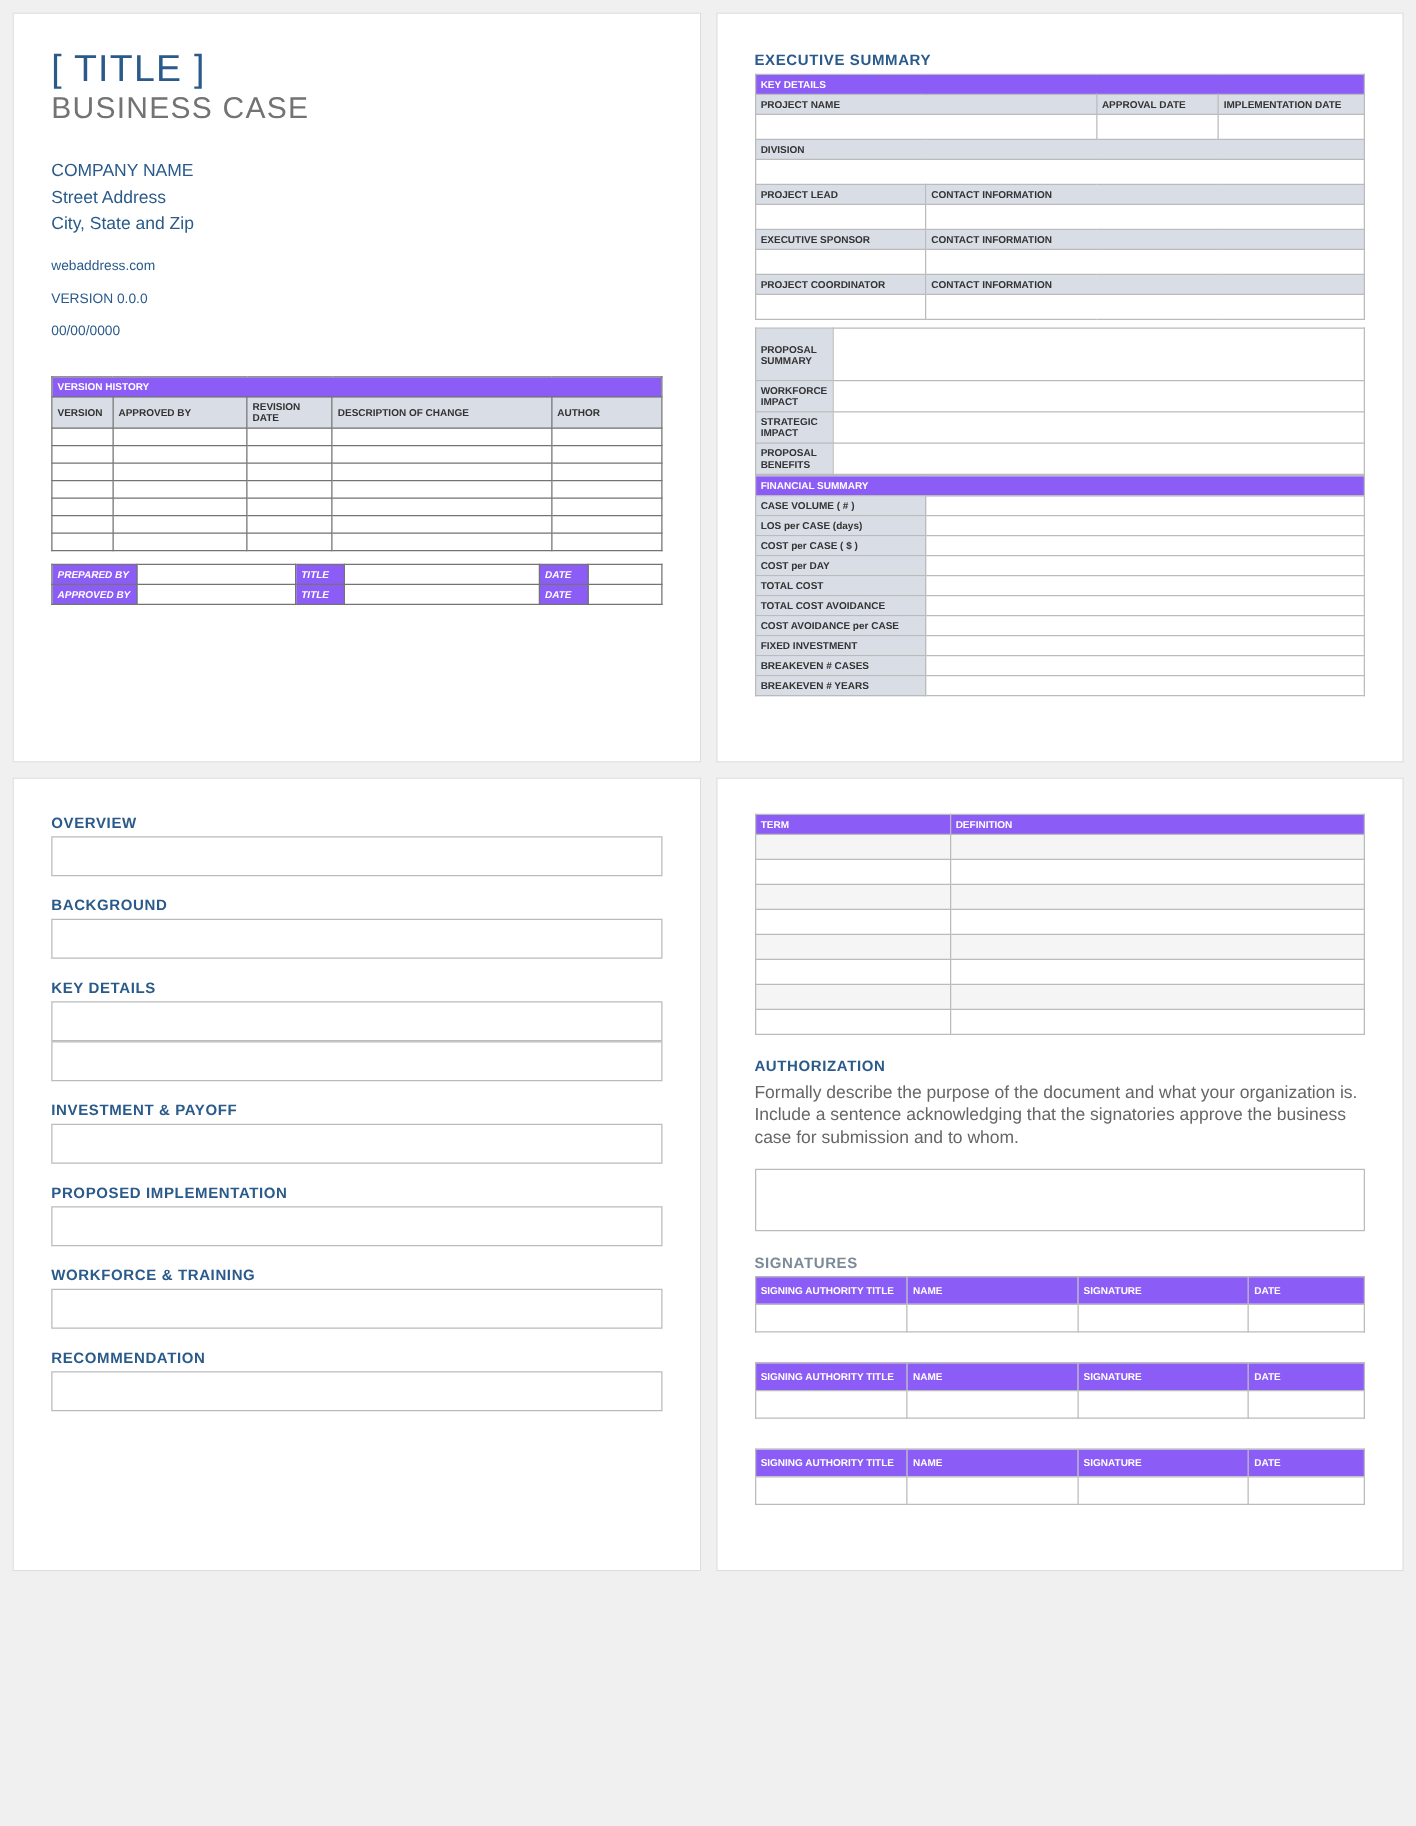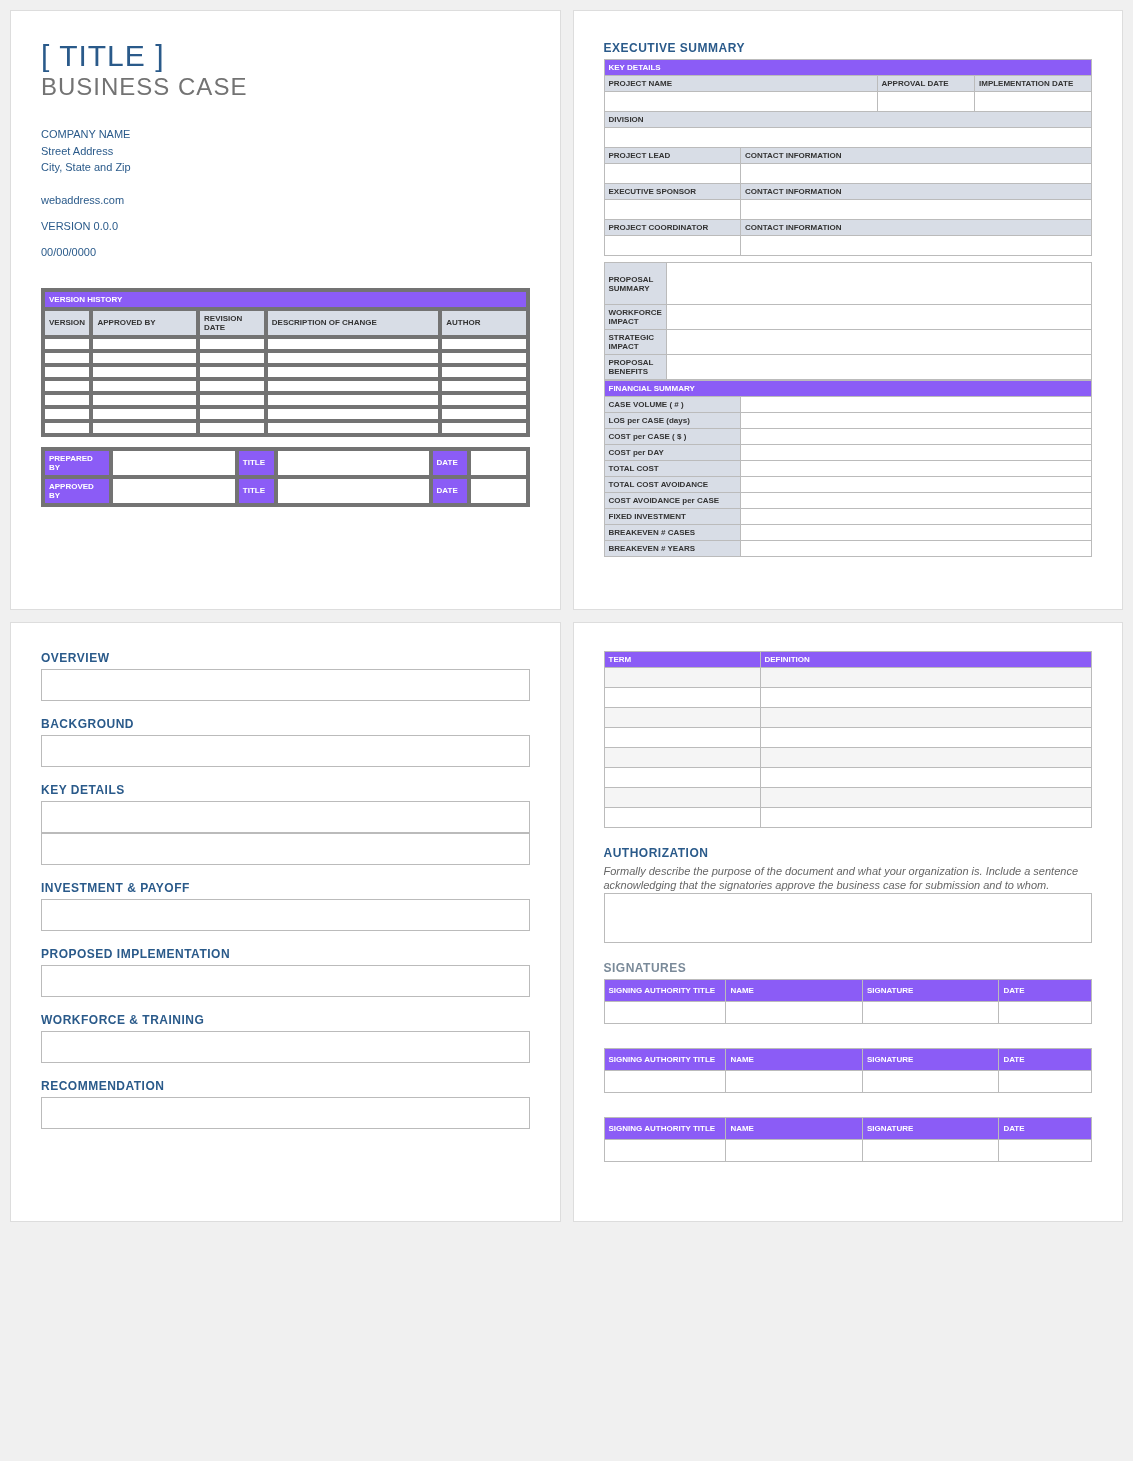--- a/index.html
+++ b/index.html
@@ -37,47 +37,47 @@
     color: #2a5a8a;
     font-size: 30px;
     letter-spacing: 1px;
   }
   .title-sub {
     color: #737373;
     font-size: 24px;
     font-weight: normal;
     letter-spacing: 1px;
   }
-  .meta-block { color: #2a5a8a; font-size: 11px; line-height: 1.5; margin-bottom: 18px; }
+  .meta-block { color: #2a5a8a; font-size: 14px; line-height: 1.5; margin-bottom: 18px; }
   .meta-line { color: #2a5a8a; font-size: 11px; margin-top: 14px; }
 
   .tbl {
     width: 100%;
     border-collapse: collapse;
     font-size: 8px;
     margin-top: 30px;
   }
   .tbl td, .tbl th {
-    border: 4px solid #737373;
+    border: 1px solid #737373;
     padding: 3px 4px;
     text-align: left;
     vertical-align: middle;
   }
   .hdr-dark {
     background: #8b5cf6;
     color: #fff;
     font-weight: bold;
   }
   .hdr-light {
     background: #d8dde6;
     font-weight: bold;
   }
   .row-blank td { height: 14px; background: #fff; }
   .sign-tbl { margin-top: 10px; }
-  .sign-tbl td { height: 16px; }
+  .sign-tbl td { height: 16px; font-style: italic; }
 
   
   .sec-title {
     color: #2a5a8a;
     font-weight: bold;
     font-size: 12px;
     letter-spacing: 0.5px;
     margin-bottom: 4px;
   }
   .p2 .sec-title { margin-top: 2px; }
@@ -100,25 +100,24 @@
   
   .p3 .sec-title { margin-top: 16px; }
   .box {
     border: 1px solid #bbb;
     height: 32px;
     width: 100%;
   }
 
   
   .note {
-    font-size: 11px;
+    font-size: 14px;
     color: #666;
     line-height: 1.3;
-    margin-bottom: 0;
-    font-style: italic;
+    margin-bottom: 16px;
   }
   .sig-group { margin-bottom: 24px; }
   .sig-group .tbl2 td { height: 22px; }
   .auth-box { border:1px solid #bbb; height:50px; margin-bottom:18px;}
   .kt-row td { height: 20px; }
   .kt-row.alt td { background:#f5f5f5;}
 </style>
 </head>
 <body>
 

